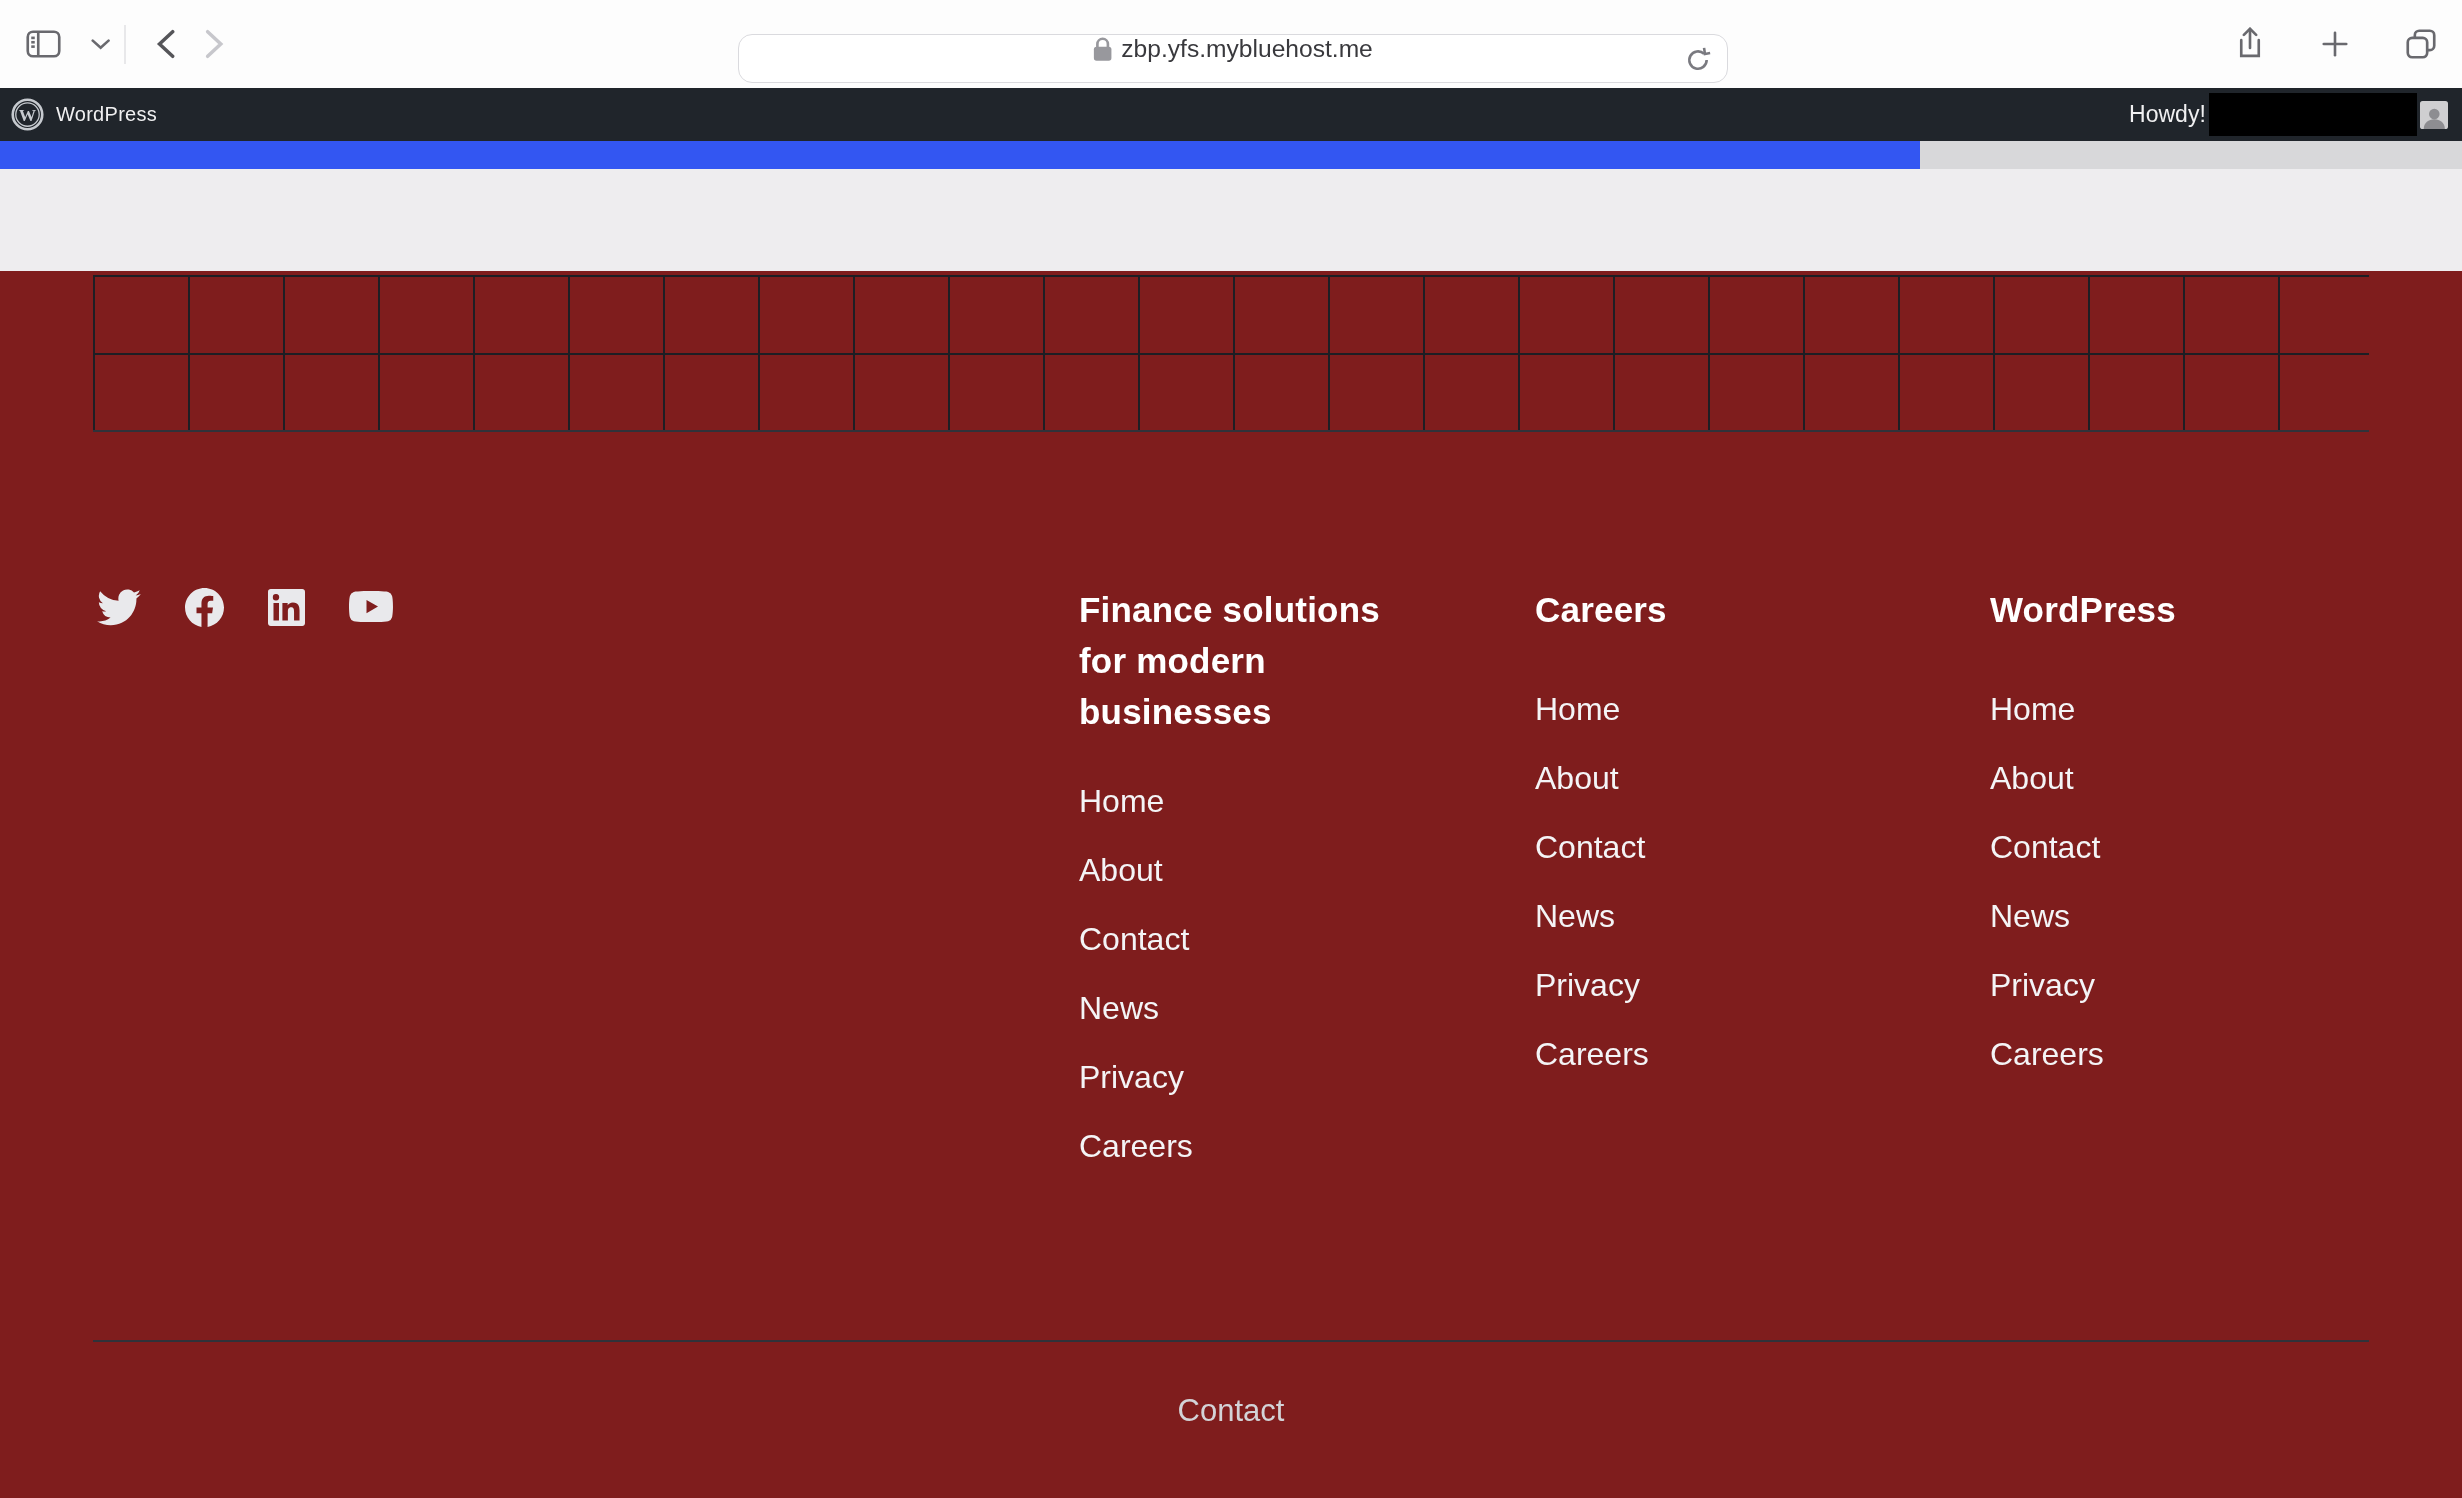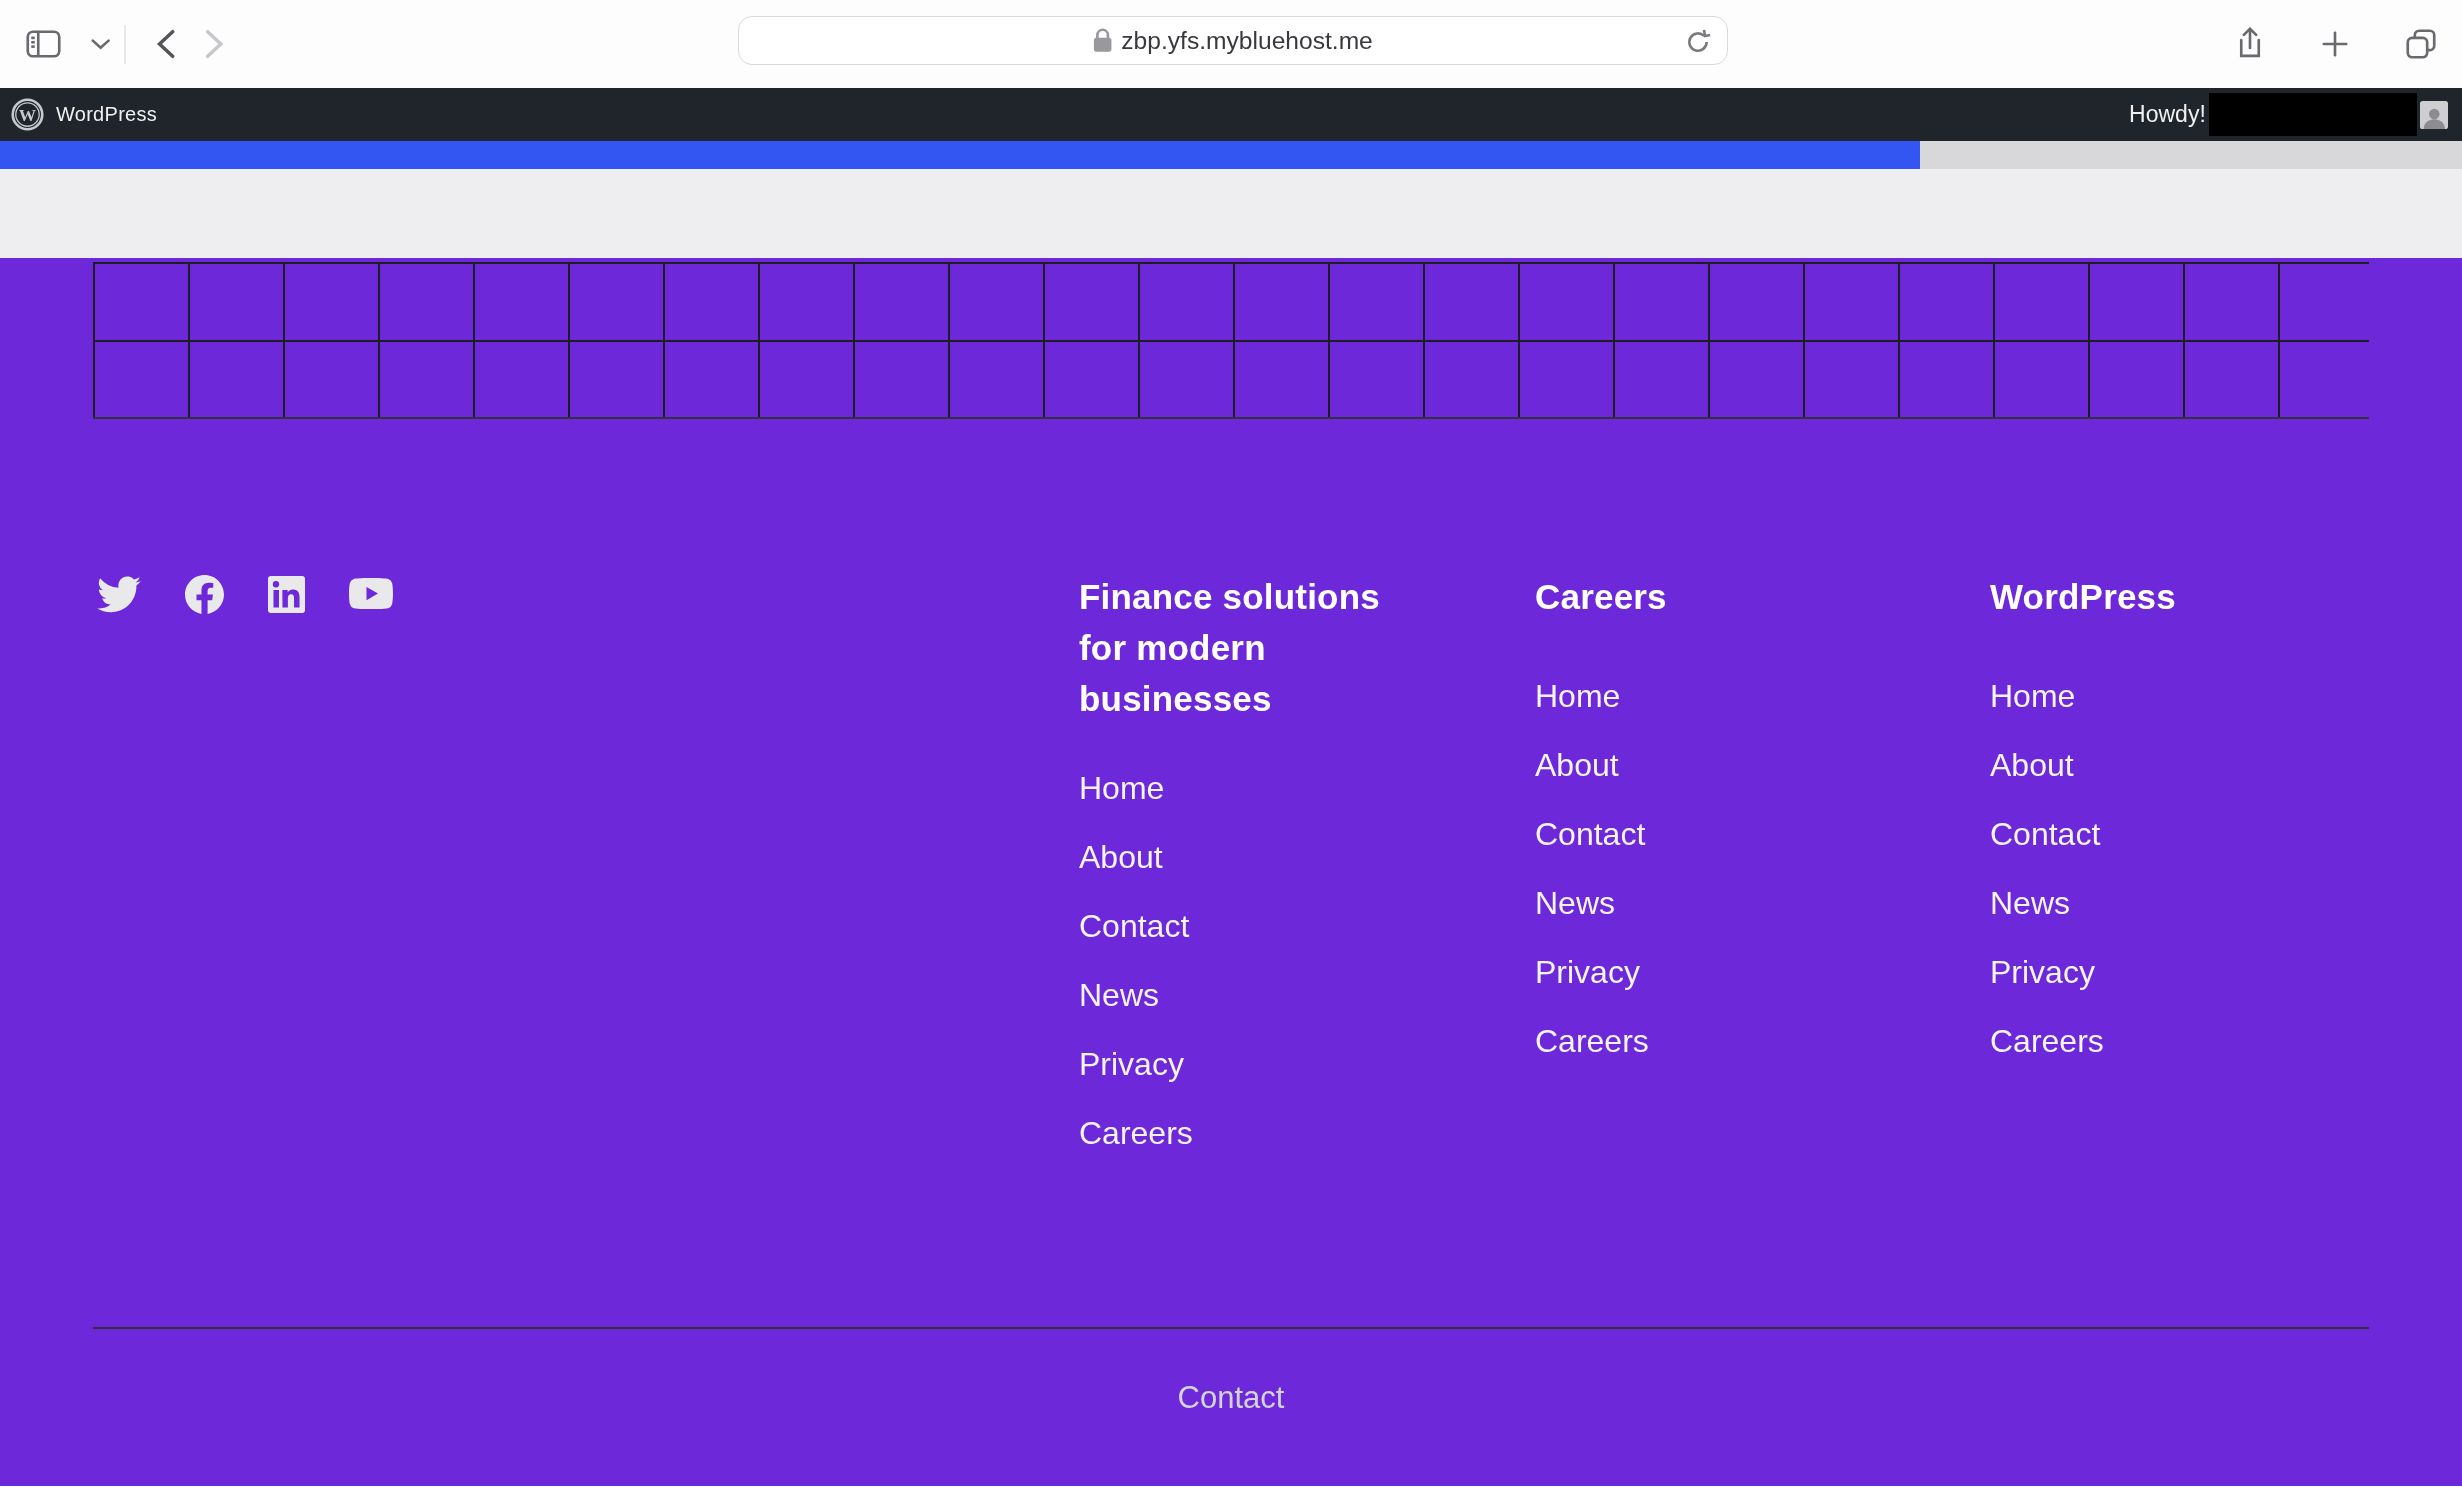--- a/index.html
+++ b/index.html
@@ -6,22 +6,22 @@
   html,body { width:2462px; height:1499px; overflow:hidden; }
   body { font-family:"Liberation Sans","DejaVu Sans",sans-serif; background:#fff; position:relative; }
 
   
   .chrome { position:absolute; left:0; top:0; width:2462px; height:88px; background:#fdfdfd; }
   .chrome-left { position:absolute; left:26px; top:0; height:88px; display:flex; align-items:center; gap:30px; }
   .chrome-right { position:absolute; right:26px; top:0; height:88px; display:flex; align-items:center; gap:58px; }
   .chrome-ic { color:#69696e; display:flex; align-items:center; justify-content:center; }
   .chrome-ic.dim { color:#c7c7cc; }
   .vsep { width:1.8px; height:39px; background:#e8e8ea; }
-  .url-pill { position:absolute; left:738px; top:16px; width:990px; height:49px; background:#fff;
-              border:1.8px solid #dadade; border-radius:14px; display:flex; align-items:center; justify-content:center; }
+  .url-pill { position:absolute; left:738px; top:34px; width:990px; height:49px; background:#fff;
+              border:1.8px solid #dadade; border-radius:14px; display:flex; align-items:flex-start; justify-content:center; }
   .url-text { font-size:24.6px; color:#39393d; display:flex; align-items:center; gap:8.8px; }
   .reload { position:absolute; right:16px; top:10.6px; color:#7a7a80; }
 
   
   .admin-bar { position:absolute; left:0; top:88px; width:2462px; height:53px; background:#20252b;
                display:flex; align-items:center; color:#f0f0f1; }
   .ab-left { display:flex; align-items:center; gap:12.3px; padding-left:10.6px; }
   .ab-title { font-size:20px; letter-spacing:0.3px; }
   .ab-right { margin-left:auto; display:flex; align-items:center; padding-right:14px; gap:2.6px; }
   .howdy { font-size:23px; margin-right:1px; }
@@ -40,21 +40,21 @@
   .regen { position:absolute; left:60px; top:189px; height:62px; padding:0 32px 0 24.6px; }
   .center-group { position:absolute; left:952px; top:191px; height:58px; display:flex; align-items:center; }
   .heart { color:#9b9ba0; margin-right:16px; display:flex; }
   .version-box { width:244px; height:58px; background:#f4f4f6; border:1.8px solid #e4e4e8; border-radius:10.6px;
                  display:flex; align-items:center; justify-content:center; font-size:25.5px; color:#0e0e10; }
   .version-chevron { color:#1c1c1e; margin-left:26px; display:flex; }
   .customize { position:absolute; left:1970px; top:190px; height:60px; padding:0 26px 0 21px; }
   .savebtn { position:absolute; left:2172px; top:188px; height:63px; padding:0 23px 0 26px; }
 
   
-  .content { position:absolute; left:0; top:258px; width:2462px; height:1228px; background:#6d28d9; color:#fff; }
+  .content { position:absolute; left:0; top:271px; width:2462px; height:1228px; background:#7f1d1d; color:#fff; }
   .grid-zone { position:absolute; left:93px; top:3.5px; width:2276px; height:157px;
     background-image:
       repeating-linear-gradient(to right, #1d1e24 0 1.8px, transparent 1.8px 95px),
       repeating-linear-gradient(to bottom, #1d1e24 0 1.8px, transparent 1.8px 78px); }
   .divider { position:absolute; left:93px; width:2276px; height:1.8px; background:#30323a; }
   .divider.top { top:159px; }
   .divider.bottom { top:1069px; }
 
   .social { position:absolute; left:97px; top:317px; display:flex; gap:44px; align-items:center; }
   .social a { color:#e9e9ec; display:flex; }

